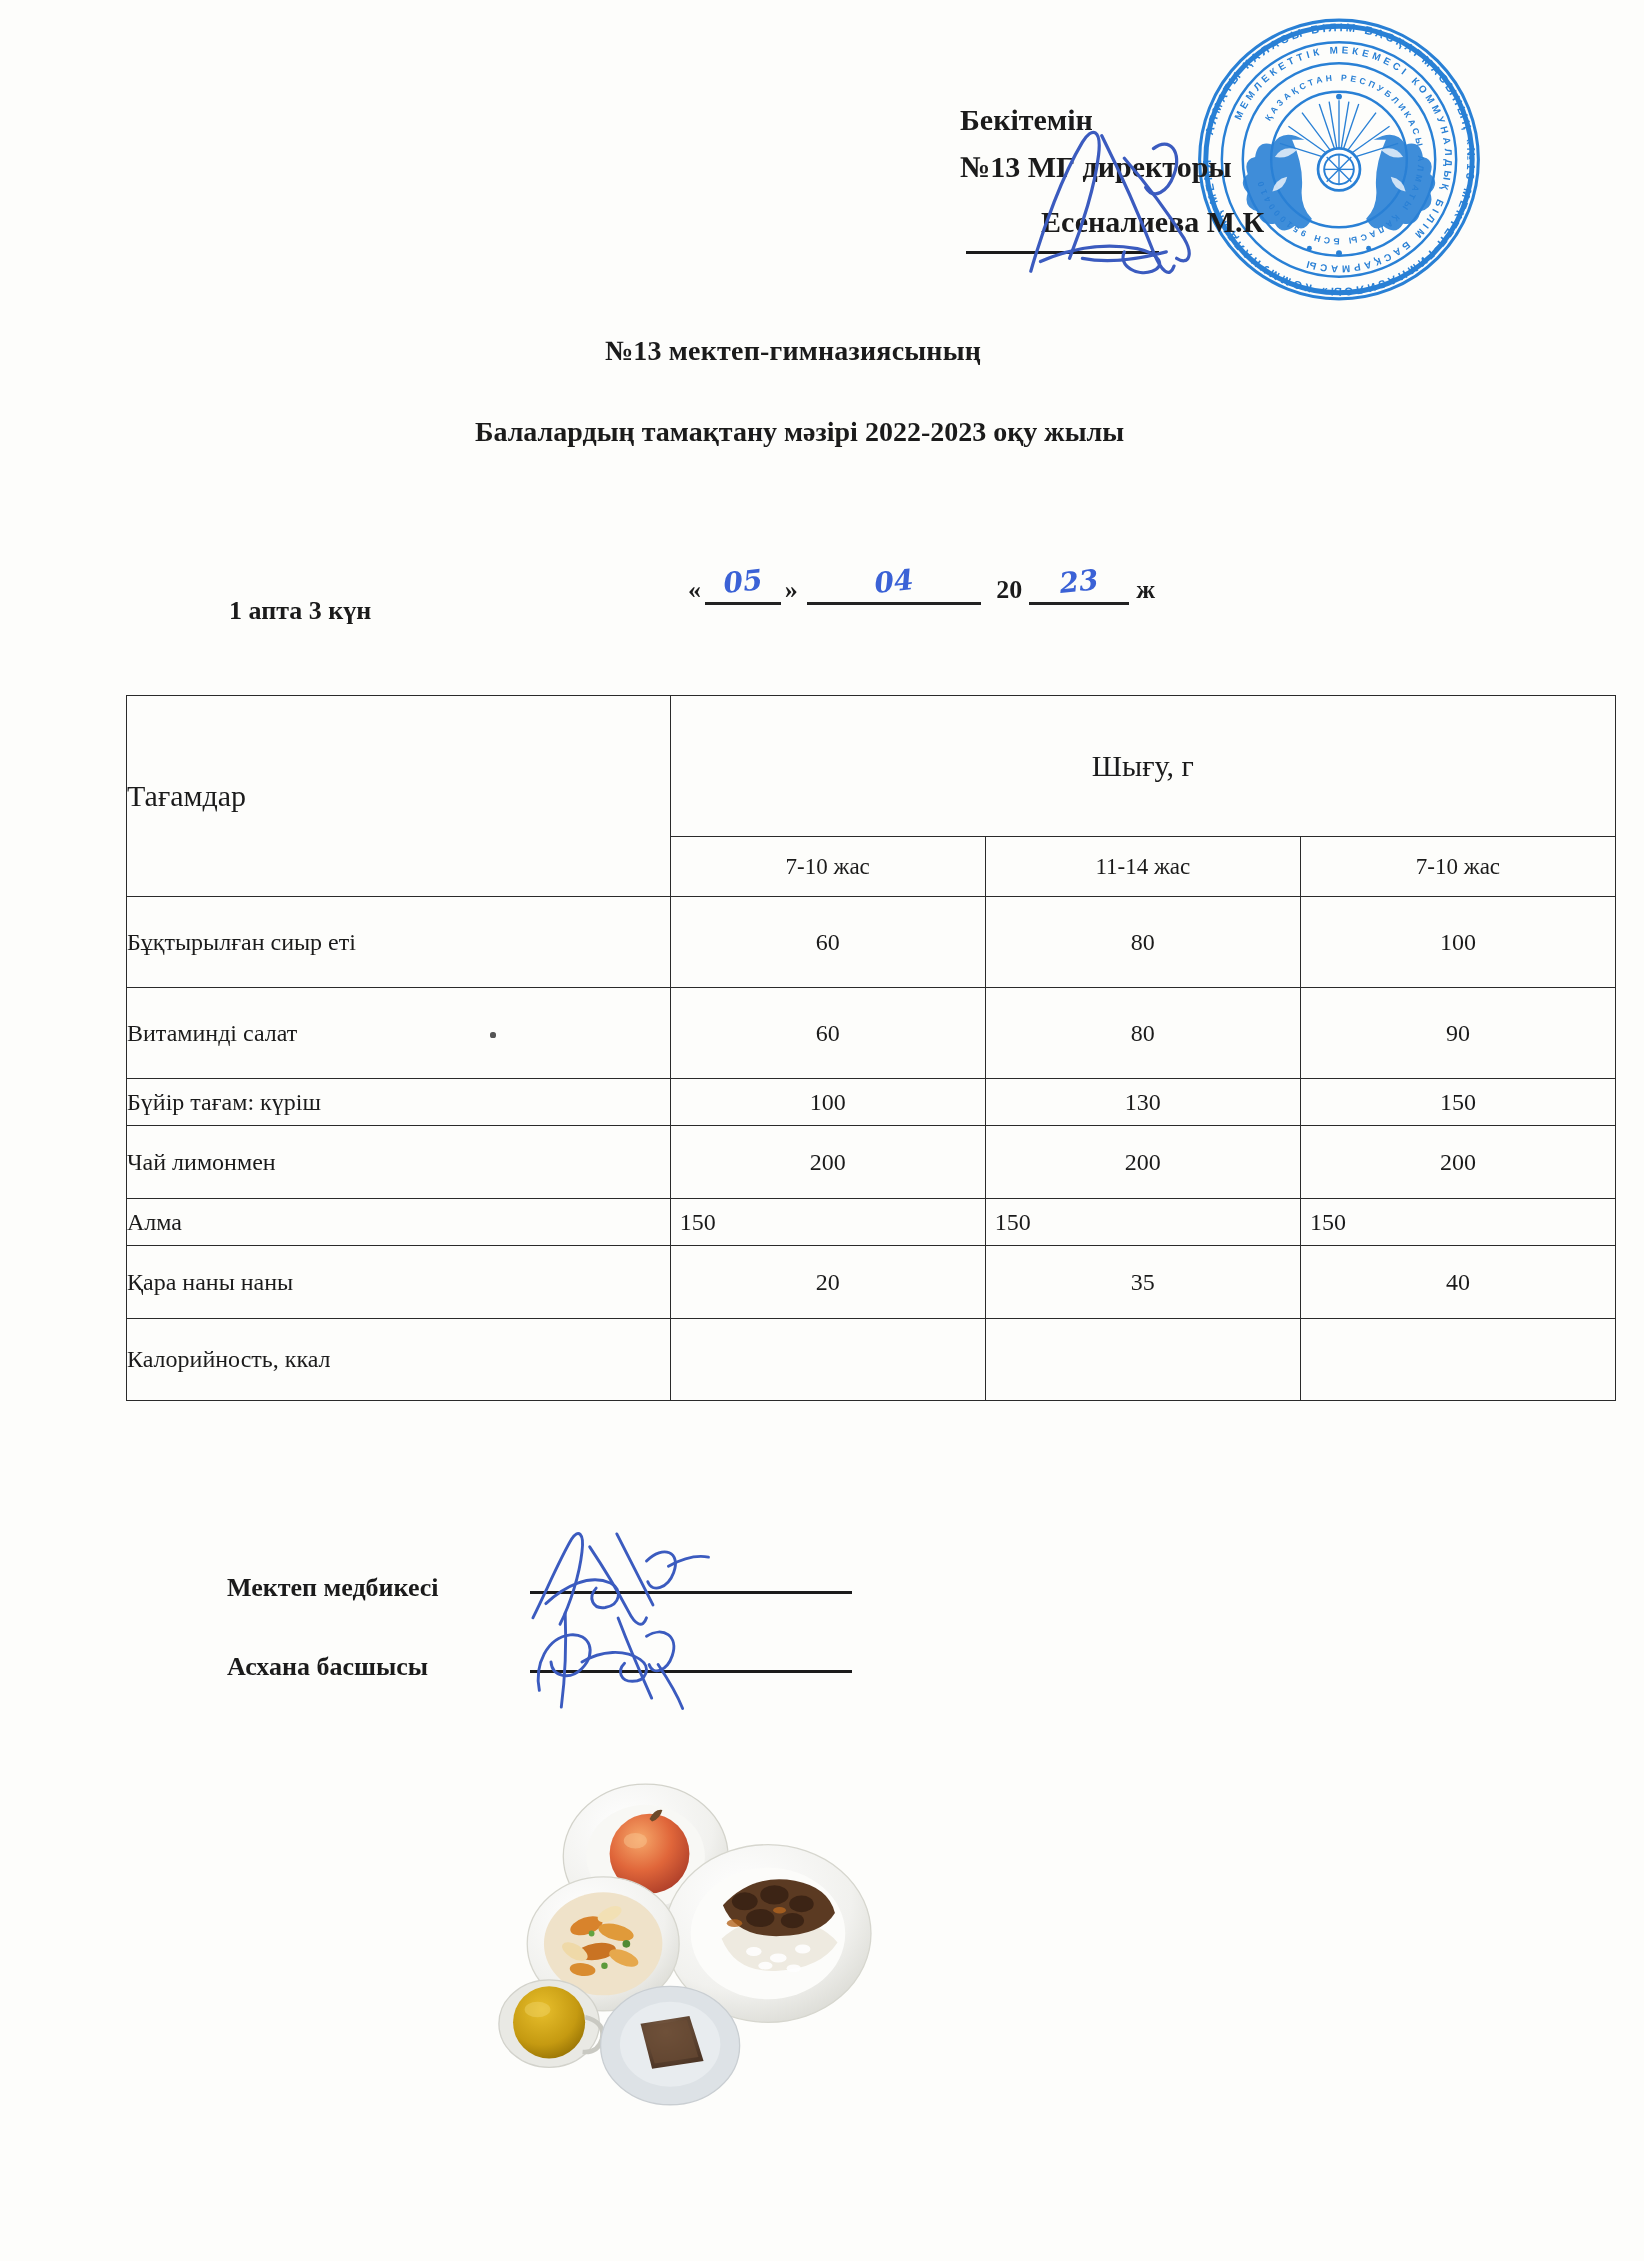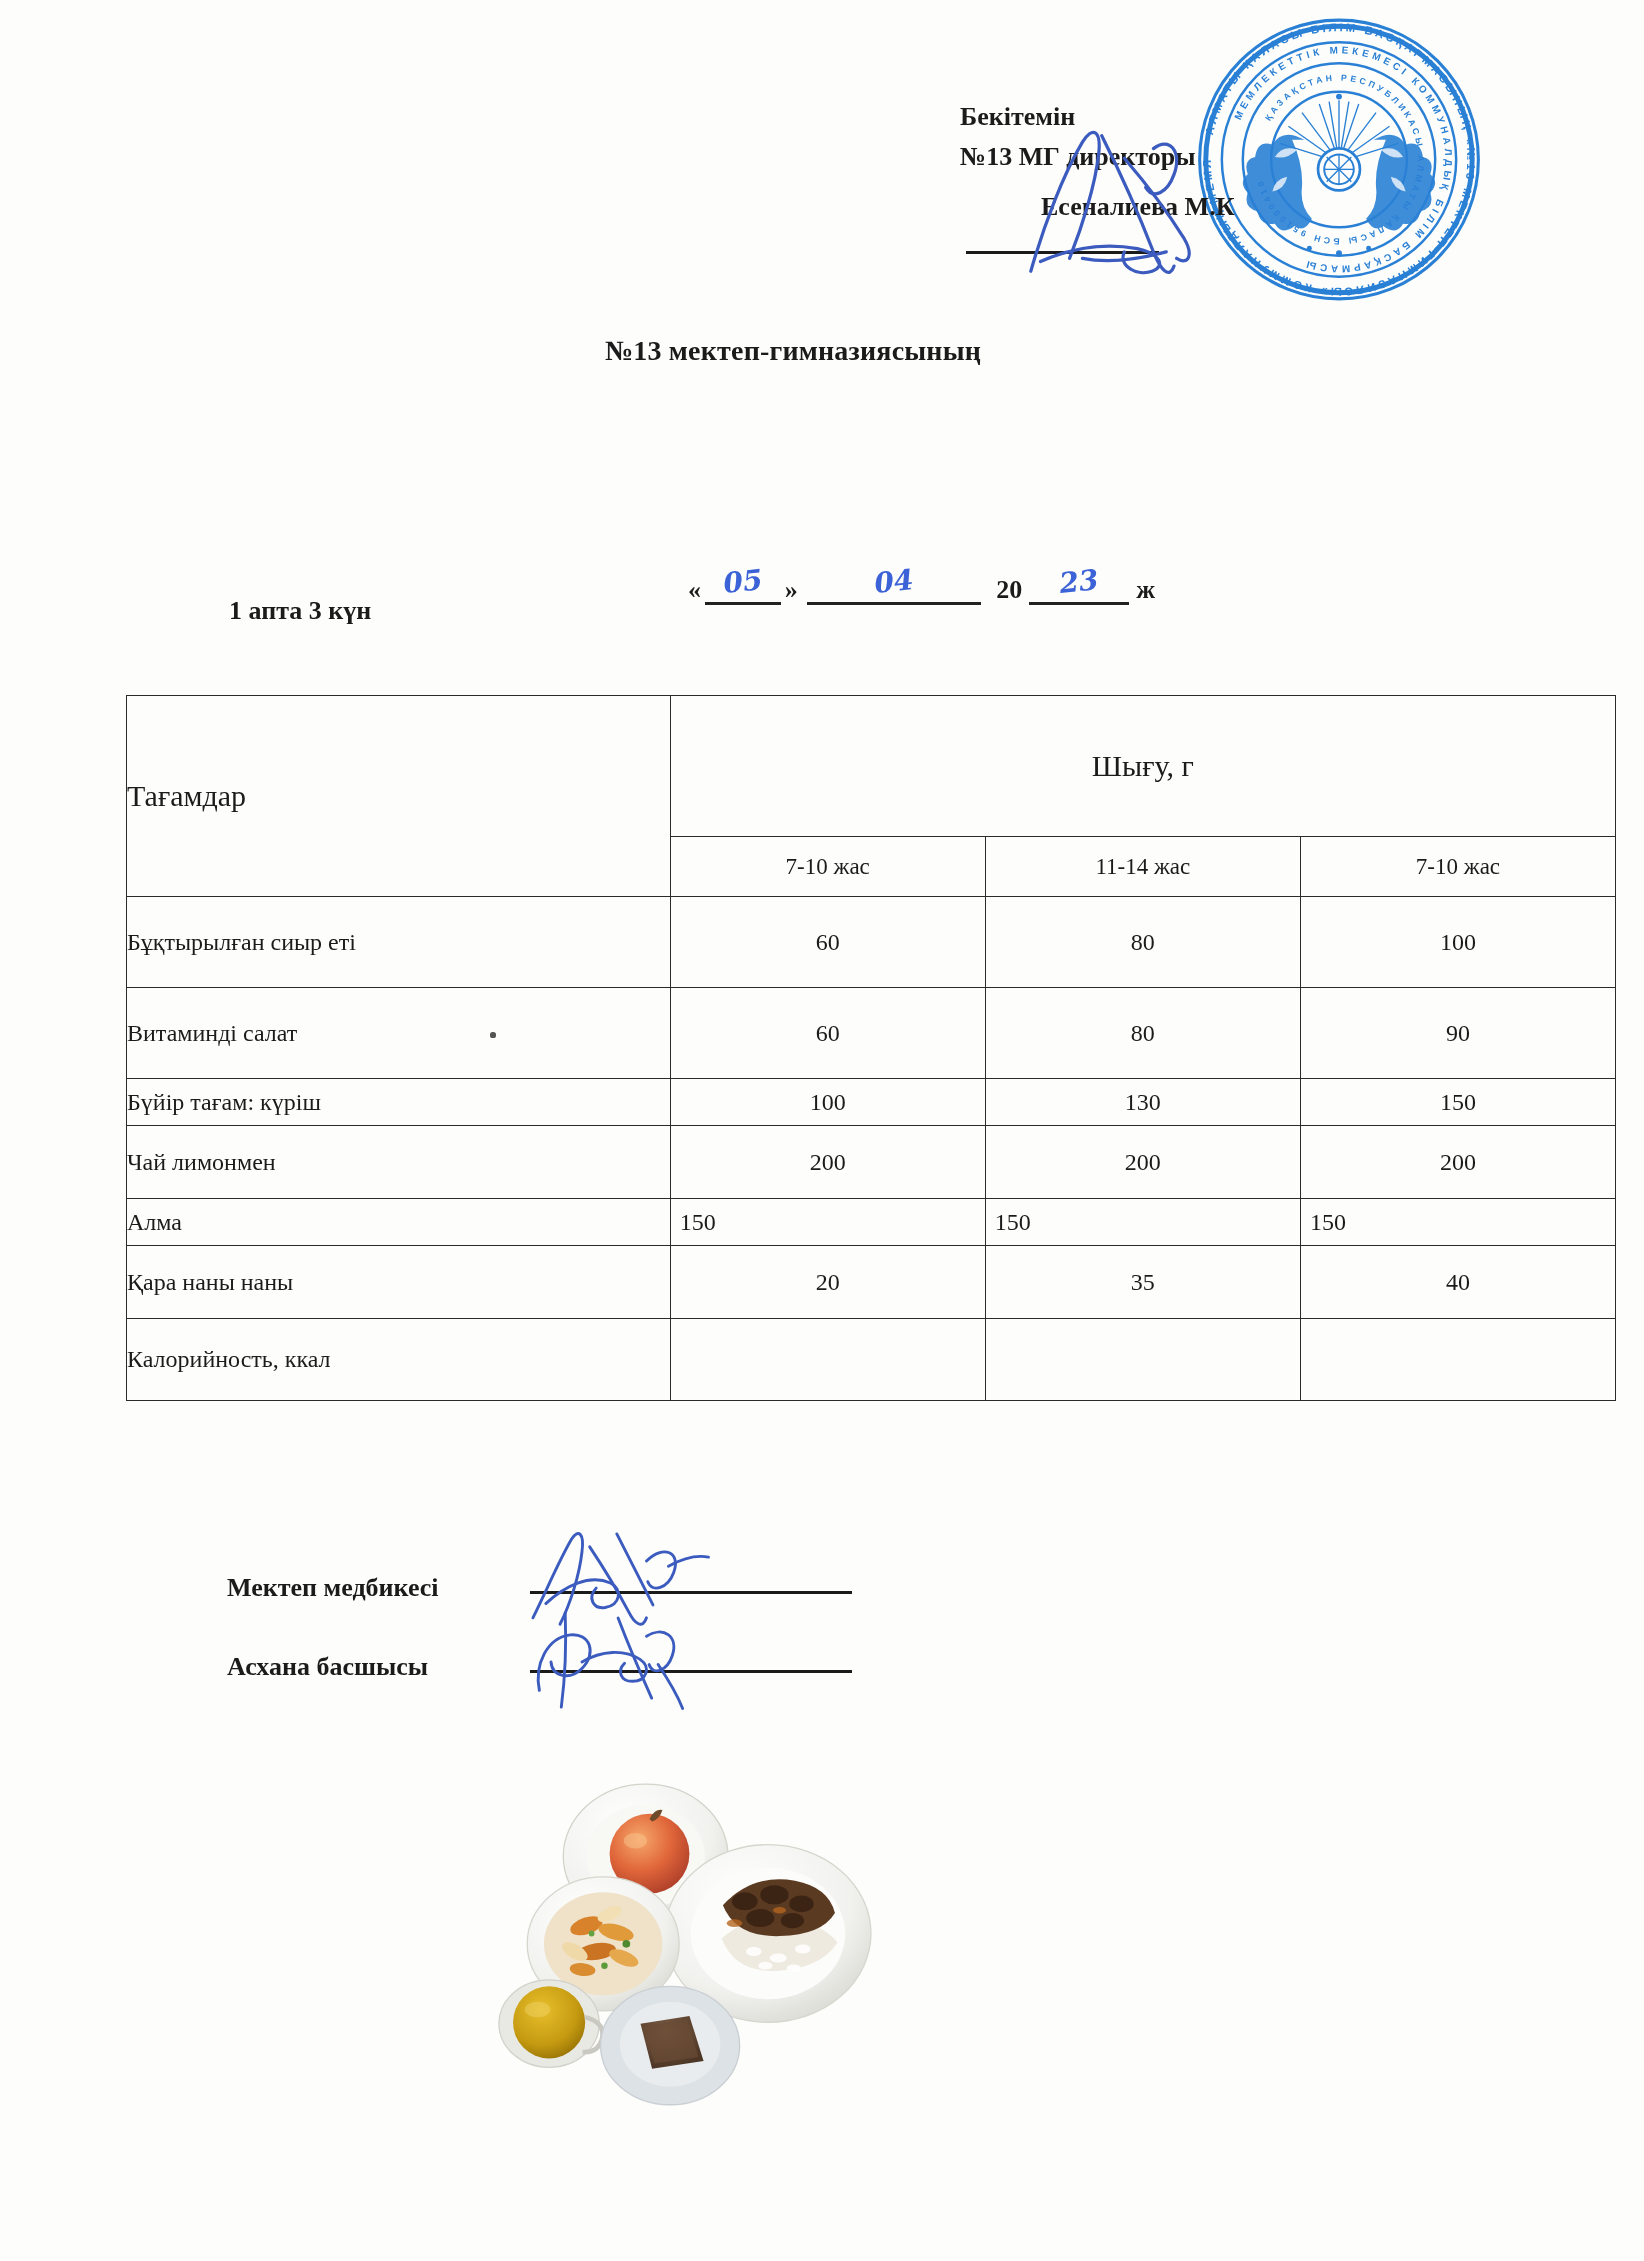--- a/index.html
+++ b/index.html
@@ -9,21 +9,21 @@
     font-family:"Liberation Serif", serif;
     color:#1b1b1b;
     position:relative;
     overflow:hidden;
   }
   .page { position:absolute; inset:0; }
 
   
   .approve-block{
     position:absolute; left:960px; top:97px;
-    font-weight:bold; font-size:26px; line-height:1.55;
+    font-weight:bold; font-size:30px; line-height:1.55;
     z-index:4;
   }
   .approve-block div{ white-space:nowrap; }
   .approve-name{ margin-left:81px; margin-top:9px; }
   .sig-rule-dir{
     position:absolute; left:966px; top:251px;
     width:193px; height:2.6px; background:#1b1b1b; z-index:4;
   }
 
   
@@ -212,20 +212,23 @@
         <path d="M150 60 C175 110, 205 175, 230 240 C242 270, 255 282, 262 262"></path>
         <path d="M185 95 C215 130, 250 175, 278 220 C292 244, 285 262, 266 250"></path>
         <path d="M120 250 C160 258, 205 252, 250 240"></path>
         <path d="M230 80 C255 60, 275 85, 262 120 C252 148, 230 160, 218 140"></path>
       </g>
     </svg>
   </div>
 
   <div class="title1">
     <span>№13 мектеп-гимназиясының</span>
+  </div>
+  <div class="title2">
+    <span>Балалардың тамақтану мәзірі 2022-2023 оқу жылы</span>
   </div>
 
   <div class="daterow">
     <div class="week">1 апта 3 күн</div>
     <div class="datefields">
       <span class="guillemet">«</span>
       <span class="blank b1">
         <span class="hw">05</span>
       </span>
       <span class="guillemet">»</span>

